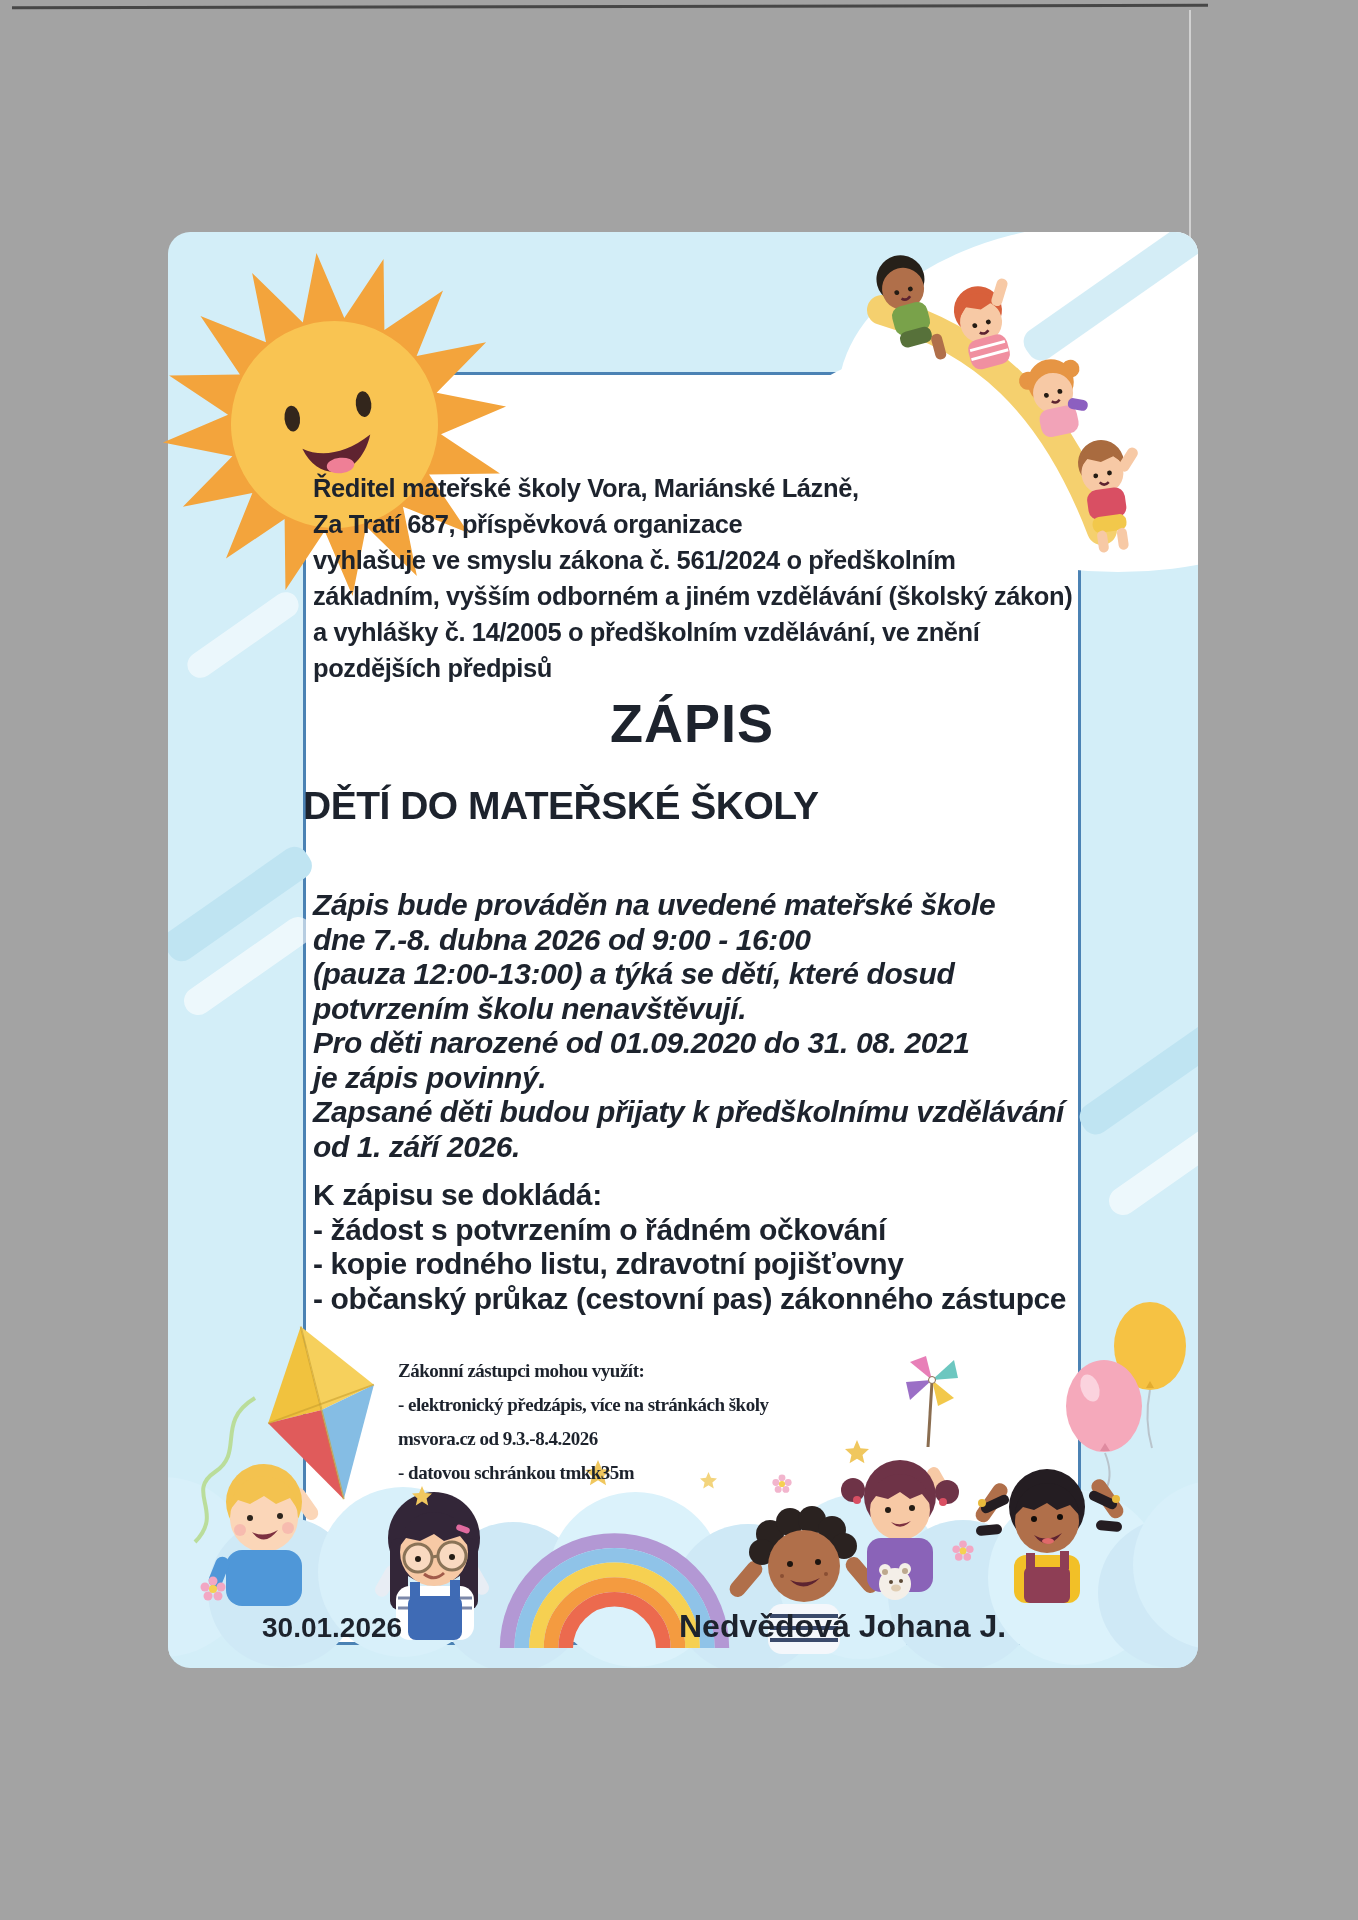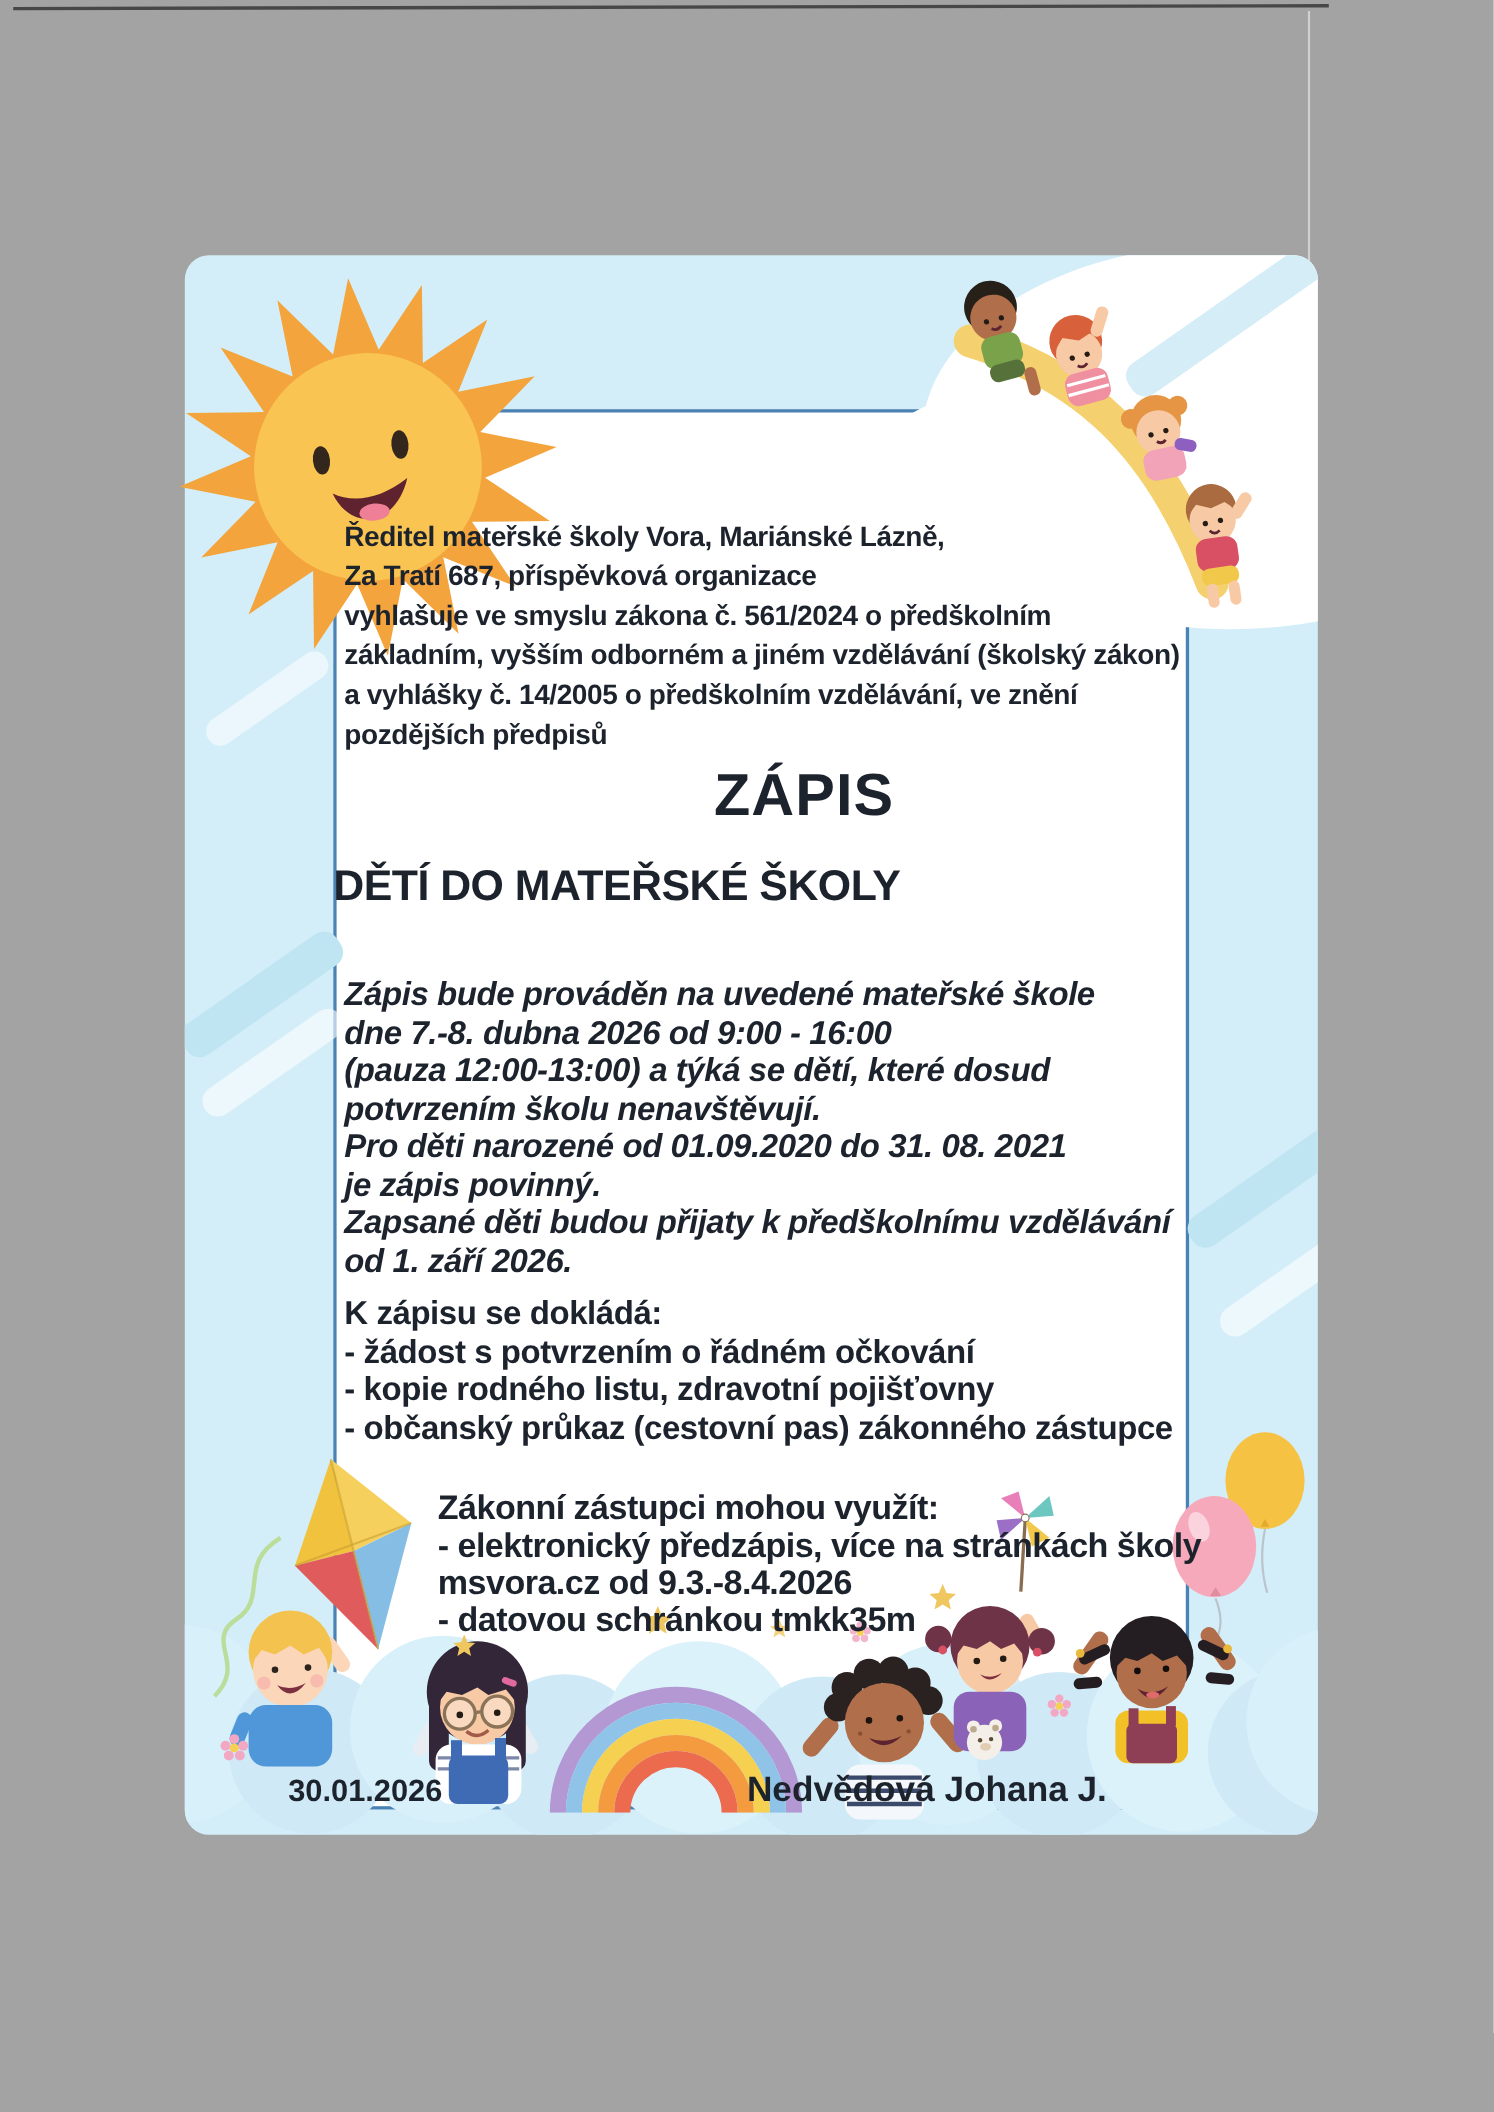--- a/index.html
+++ b/index.html
@@ -12,25 +12,25 @@
   
   .panel{left:168px;top:232px;width:1030px;height:1436px;background:#d3eef8;border-radius:22px;}
   .clip{left:168px;top:232px;width:1030px;height:1436px;border-radius:22px;overflow:hidden;}
   .streak{border-radius:14px;}
   .cloud{border-radius:50%;}
   
   .card{left:303px;top:372px;width:772px;height:1267px;background:#ffffff;border:3px solid #4b82b4;}
   
   .tblock{white-space:nowrap;}
   .header-block{left:313px;top:470px;font-size:25.5px;line-height:36px;letter-spacing:-0.4px;}
-  .title{left:303px;top:692px;width:778px;text-align:center;font-size:54px;letter-spacing:1px;padding-left:39px;}
+  .title{left:303px;top:692px;width:778px;text-align:center;font-size:54px;letter-spacing:1px;}
   .subtitle{left:303px;top:784px;width:778px;font-size:39px;letter-spacing:-0.5px;}
   .body-block{left:313px;top:888px;font-size:30px;line-height:34.5px;letter-spacing:-0.4px;font-style:italic;}
   .docs-block{left:313px;top:1178px;font-size:30px;line-height:34.5px;letter-spacing:-0.4px;}
-  .options-block{left:398px;top:1354px;font-size:31px;line-height:34px;letter-spacing:-0.5px;}
+  .options-block{left:398px;top:1354px;font-size:19px;line-height:34px;letter-spacing:-0.5px;font-family:Liberation Serif, serif;}
   .footer-date{left:262px;top:1612px;font-size:28px;text-align:center;}
   .footer-sig{left:679px;top:1608px;font-size:32px;}
 </style>
 </head>
 <body>
 
 <div class="page">
 
   <div class="abs scan-top-line"></div>
   <div class="abs scan-vline"></div>

